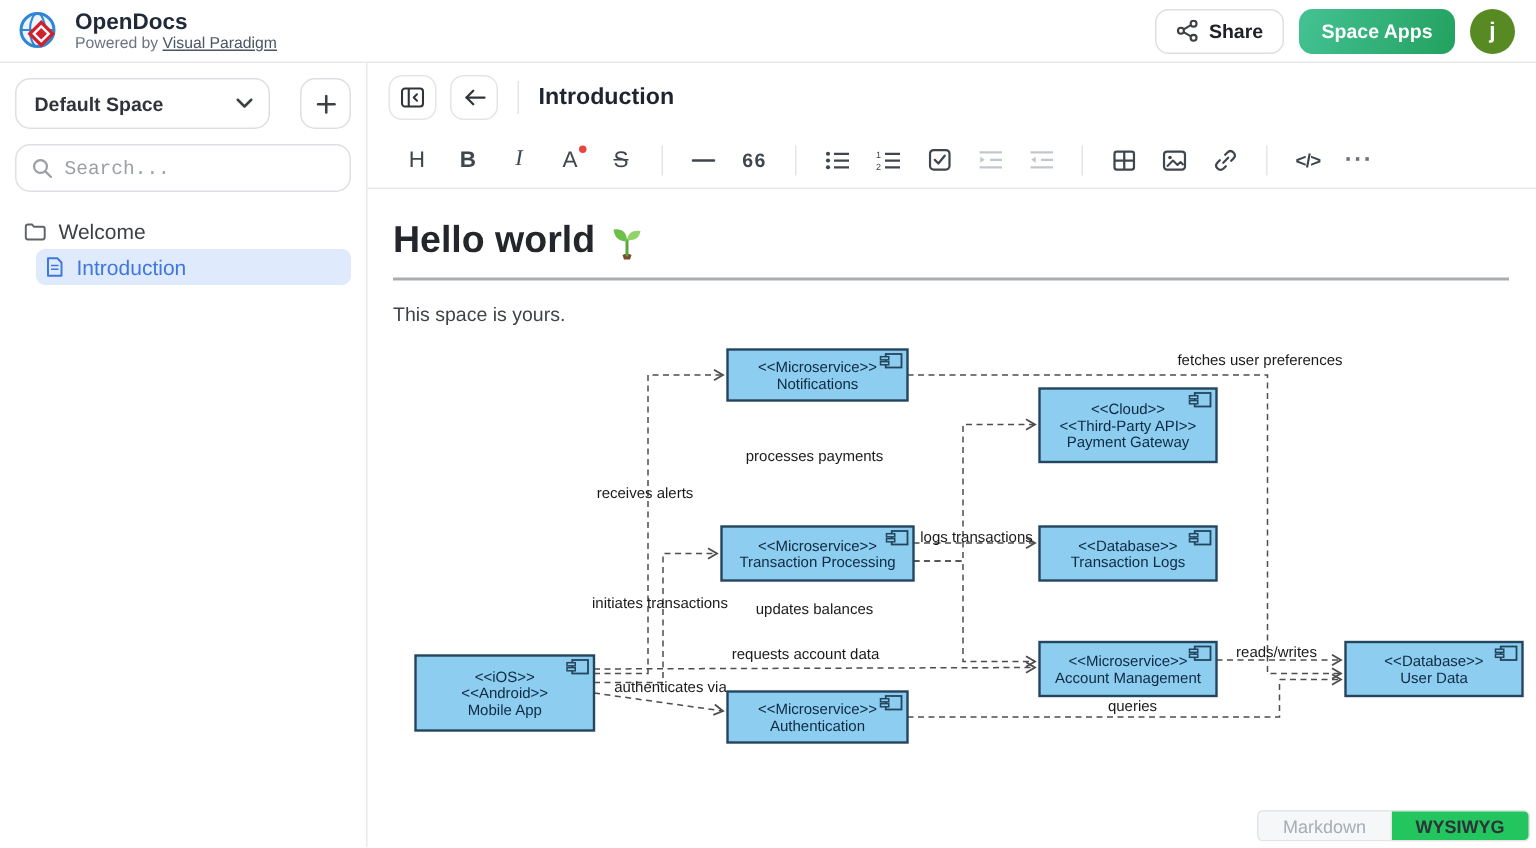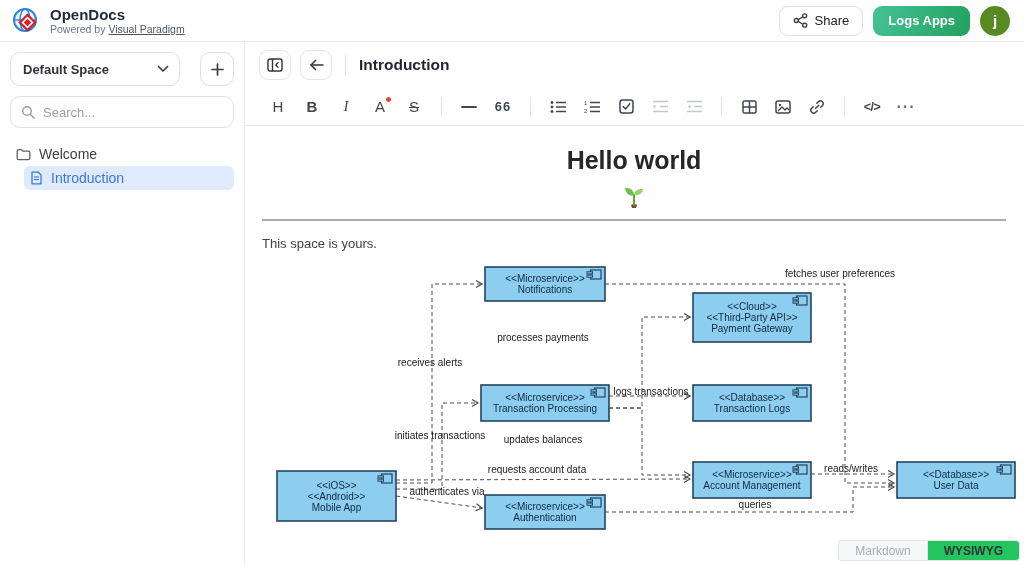--- a/index.html
+++ b/index.html
@@ -9,39 +9,39 @@
 
   
   .topbar { height:42px; flex:0 0 42px; display:flex; align-items:center;
     justify-content:space-between; padding:0 14px 0 10px; border-bottom:1px solid #e7e9ec; background:#fff; }
   .brand { display:flex; align-items:center; gap:8px; }
   .brand-name { font-size:15px; font-weight:bold; color:#1f2937; line-height:16px; }
   .brand-sub { font-size:10.5px; color:#6b7280; line-height:12px; }
   .brand-sub a { color:#4b5563; text-decoration:underline; cursor:pointer;margin-top:17px; }
   .topbar-right { display:flex; align-items:center; gap:10px; }
   .btn-share { display:flex; align-items:center; gap:7px; background:#fff; border:1px solid #dcdfe4;
-    border-radius:9px; height:30px; padding:0 13px; font-size:13px; font-weight:normal; color:#202124; cursor:pointer; }
+    border-radius:9px; height:30px; padding:0 13px; font-size:13px; font-weight:bold; color:#202124; cursor:pointer; }
   .btn-moreapps { background:linear-gradient(110deg,#44c294,#23a15f); border:none; border-radius:9px;
     height:30px; padding:0 15px; font-size:13px; font-weight:bold; color:#fff; cursor:pointer; }
   .avatar { width:30px; height:30px; border-radius:50%; background:#588a23; color:#fff;
     display:flex; align-items:center; justify-content:center; font-size:15px; font-weight:bold; cursor:pointer; }
 
   
   .workspace { flex:1; display:flex; min-height:0; }
   .sidebar { width:245px; flex:0 0 245px; border-right:1px solid #e7e9ec; background:#fff; padding:10px 10px 0 10px; }
   .space-row { display:flex; gap:20px; margin-bottom:10px; }
   .space-select { flex:1; display:flex; align-items:center; justify-content:space-between;
     border:1px solid #dcdfe4; border-radius:10px; height:34px; padding:0 10px 0 12px; background:#fff;
     font-size:13px; font-weight:bold; color:#30343a; cursor:pointer; }
   .btn-add { width:34px; height:34px; border:1px solid #dcdfe4; border-radius:10px; background:#fff;
     display:flex; align-items:center; justify-content:center; cursor:pointer; }
   .search-box { display:flex; align-items:center; gap:8px; border:1px solid #dcdfe4; border-radius:10px;
     height:32px; padding:0 10px; margin-bottom:14px; }
   .search-box input { border:none; outline:none; flex:1; font-size:13px; color:#0f766e;
-    font-family:Liberation Sans, sans-serif; }
+    font-family:Liberation Mono, monospace; }
   .search-box input::placeholder { color:#9aa0a6; }
   .tree-item { display:flex; align-items:center; gap:8px; height:24px; padding:0 6px; font-size:14px;
     color:#3c4043; cursor:pointer; border-radius:6px; }
   .tree-item.child { margin-left:14px; }
   .tree-item.active { background:#dfeafc; color:#3d77e0; }
 
   .main { flex:1; display:flex; flex-direction:column; min-width:0; }
   .doc-header { height:46px; flex:0 0 46px; display:flex; align-items:center; padding:0 16px 0 14px; gap:9px; }
   .icon-btn { width:32px; height:30px; border:1px solid #e3e5e8; border-radius:9px; background:#fff;
     display:flex; align-items:center; justify-content:center; cursor:pointer; color:#30343a; }
@@ -62,21 +62,21 @@
   .fmt-btn .acolor { position:relative; }
   .fmt-btn .acolor::after { content:""; position:absolute; top:-1px; right:-6px; width:5px; height:5px;
     border-radius:50%; background:#e8453c; }
   .fmt-btn .q { font-weight:bold; font-size:13px; letter-spacing:1px; }
   .fmt-btn .code { font-size:12.5px; font-weight:bold; letter-spacing:-0.5px; }
   .fmt-btn .more { font-size:16px; font-weight:bold; letter-spacing:1px; color:#6b7076; }
   .tdiv { width:1px; height:20px; background:#e3e5e8; margin:0 8px; }
 
   .editor { flex:1; position:relative; padding:16px 18px 0 17px; min-height:0; }
   .editor h1 { font-size:25px; font-weight:bold; color:#24262b; display:flex; align-items:center; gap:8px;
-    margin:4px 0 10px 0;flex-direction:column; }
+    margin:4px 0 10px 0; }
   .editor hr { border:none; height:2px; background:#aaadb0; margin:0 0 15px 0; }
   .editor p { font-size:13px; color:#3f4349; margin-bottom:6px; }
   .diagram-wrap { margin:2px 0 0 8px; }
   .mode-tabs { position:absolute; right:4px; bottom:4px; display:flex; }
   .mode-tab { height:21px; display:flex; align-items:center; padding:0 16px; font-size:12px;
     border:1px solid #e3e5e8; border-radius:4px; cursor:pointer; }
   .mode-tab.inactive { background:#f6f7f8; color:#a6adb5; border-right:none; border-radius:4px 0 0 4px; }
   .mode-tab.active { background:#22c55e; color:#2d3338; font-weight:bold; border-radius:0 4px 4px 0; }
 
   svg.ic { display:block; }
@@ -107,21 +107,21 @@
       <button class="btn-share">
         <svg class="ic" width="15" height="15" viewBox="0 0 16 16">
           <circle cx="12.5" cy="3" r="2.1" fill="none" stroke="#3c4043" stroke-width="1.5"></circle>
           <circle cx="3.5" cy="8" r="2.1" fill="none" stroke="#3c4043" stroke-width="1.5"></circle>
           <circle cx="12.5" cy="13" r="2.1" fill="none" stroke="#3c4043" stroke-width="1.5"></circle>
           <line x1="5.4" y1="7" x2="10.6" y2="4" stroke="#3c4043" stroke-width="1.5"></line>
           <line x1="5.4" y1="9" x2="10.6" y2="12" stroke="#3c4043" stroke-width="1.5"></line>
         </svg>
         <span>Share</span>
       </button>
-      <button class="btn-moreapps">Logs Apps</button>
+      <button class="btn-moreapps">Space Apps</button>
       <div class="avatar">j</div>
     </div>
   </header>
 
   <div class="workspace">
 
     <aside class="sidebar">
       <div class="space-row">
         <button class="space-select">
           <span>Default Space</span>

